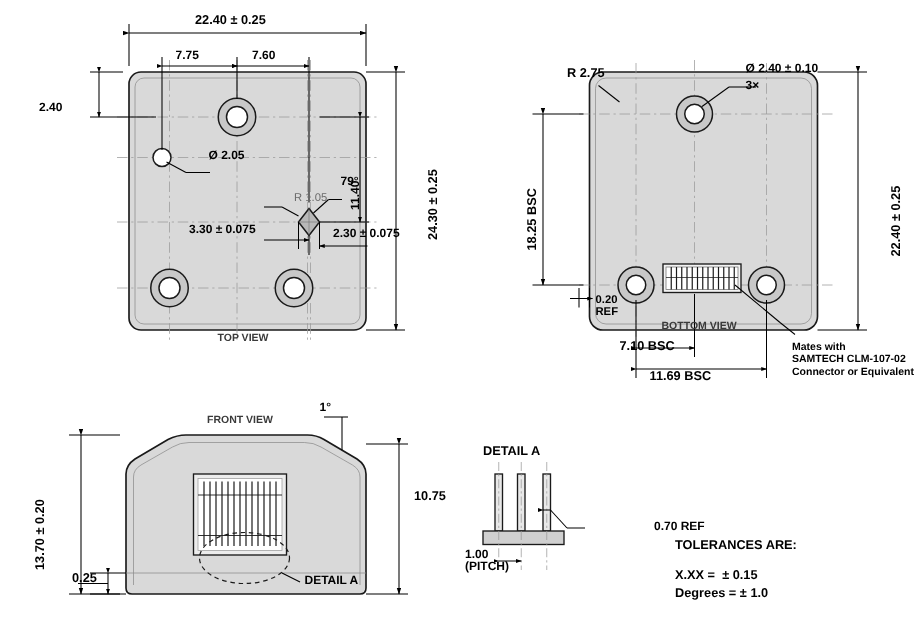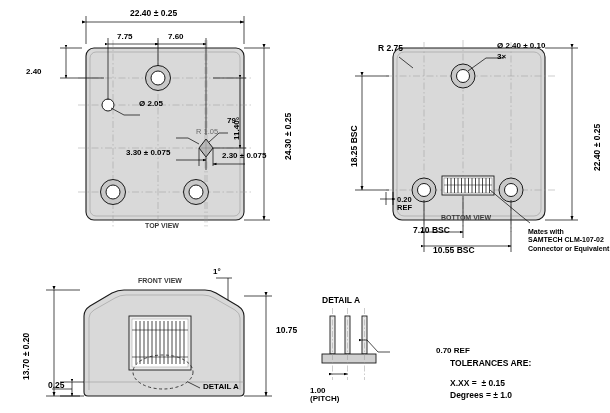--- a/index.html
+++ b/index.html
@@ -329,34 +329,34 @@
 
 <div class="lbl s85 b" style="left:378px; top:44px;">R 2.75</div>
 <div class="lbl s8 b" style="left:497px; top:42px;">Ø 2.40 ± 0.10</div>
 <div class="lbl s8 b" style="left:497px; top:53px;">3×</div>
 <div class="lbl s85 b vert" style="left:350px; top:167px;">18.25 BSC</div>
 <div class="lbl s85 b vert" style="left:593px; top:171px;">22.40 ± 0.25</div>
 <div class="lbl s75 b" style="left:357px; top:196px; line-height:1.05;margin-left:40px;">0.20
 REF</div>
 <div class="lbl s7 b" style="left:441px; top:214px; color:#3a3a3a;">BOTTOM VIEW</div>
 <div class="lbl s85 b" style="left:413px; top:226px;">7.10 BSC</div>
-<div class="lbl s85 b" style="left:433px; top:246px;">10.55 BSC</div>
+<div class="lbl s85 b" style="left:433px; top:246px;">11.69 BSC</div>
 <div class="lbl s7 b" style="left:528px; top:228px; line-height:1.18;">Mates with
 SAMTECH CLM-107-02
 Connector or Equivalent</div>
 
 <div class="lbl s7 b" style="left:138px; top:277px; color:#3a3a3a;">FRONT VIEW</div>
 <div class="lbl s8 b" style="left:213px; top:268px;">1°</div>
 <div class="lbl s85 b vert" style="left:22px; top:380px;">13.70 ± 0.20</div>
 <div class="lbl s85 b" style="left:276px; top:326px;">10.75</div>
 <div class="lbl s85 b" style="left:48px; top:381px;">0.25</div>
 <div class="lbl s8 b" style="left:203px; top:383px;">DETAIL A</div>
 
 <div class="lbl s85 b" style="left:322px; top:296px;">DETAIL A</div>
-<div class="lbl s8 b" style="left:310px; top:366px; line-height:1.05;margin-top:21px;">1.00
+<div class="lbl s8 b" style="left:310px; top:366px; line-height:1.05;">1.00
 (PITCH)</div>
 <div class="lbl s8 b" style="left:388px; top:347px;padding-left:48px;">0.70 REF</div>
 
 <div class="lbl s85 b" style="left:450px; top:359px;">TOLERANCES ARE:</div>
 <div class="lbl s85 b" style="left:450px; top:379px;">X.XX =  ± 0.15</div>
 <div class="lbl s85 b" style="left:450px; top:391px;">Degrees = ± 1.0</div>
 
 </div>
 
 </body></html>

